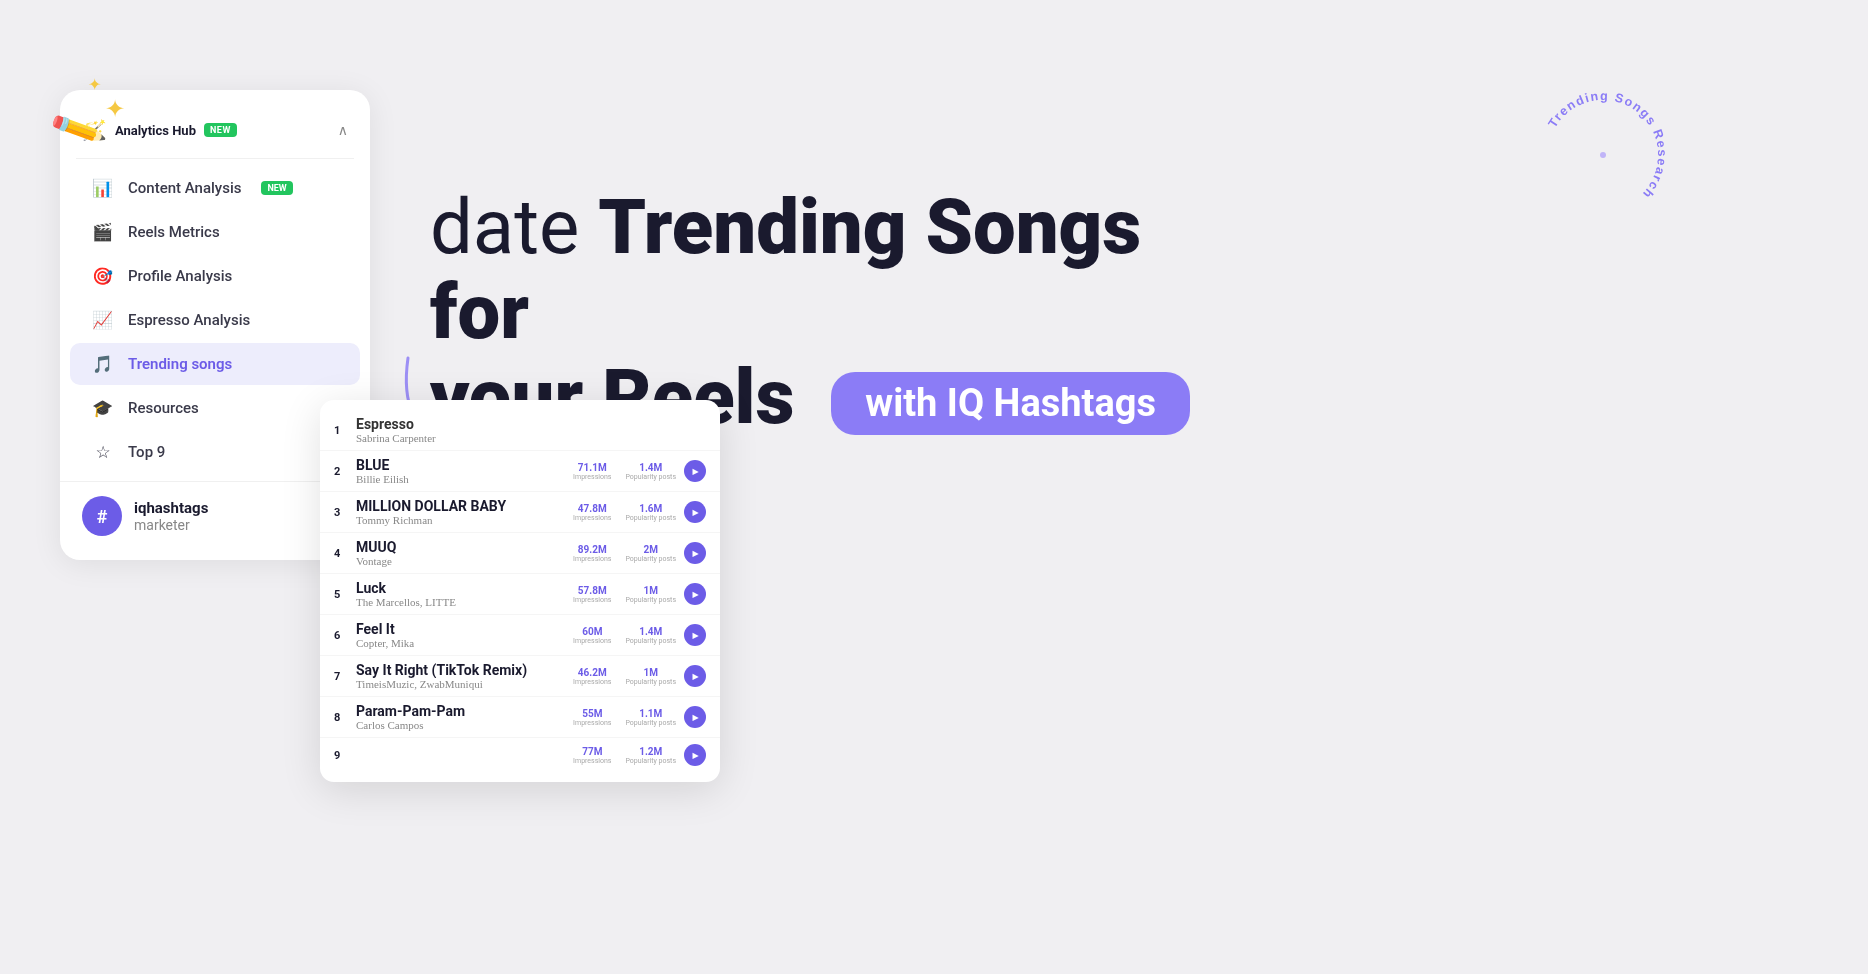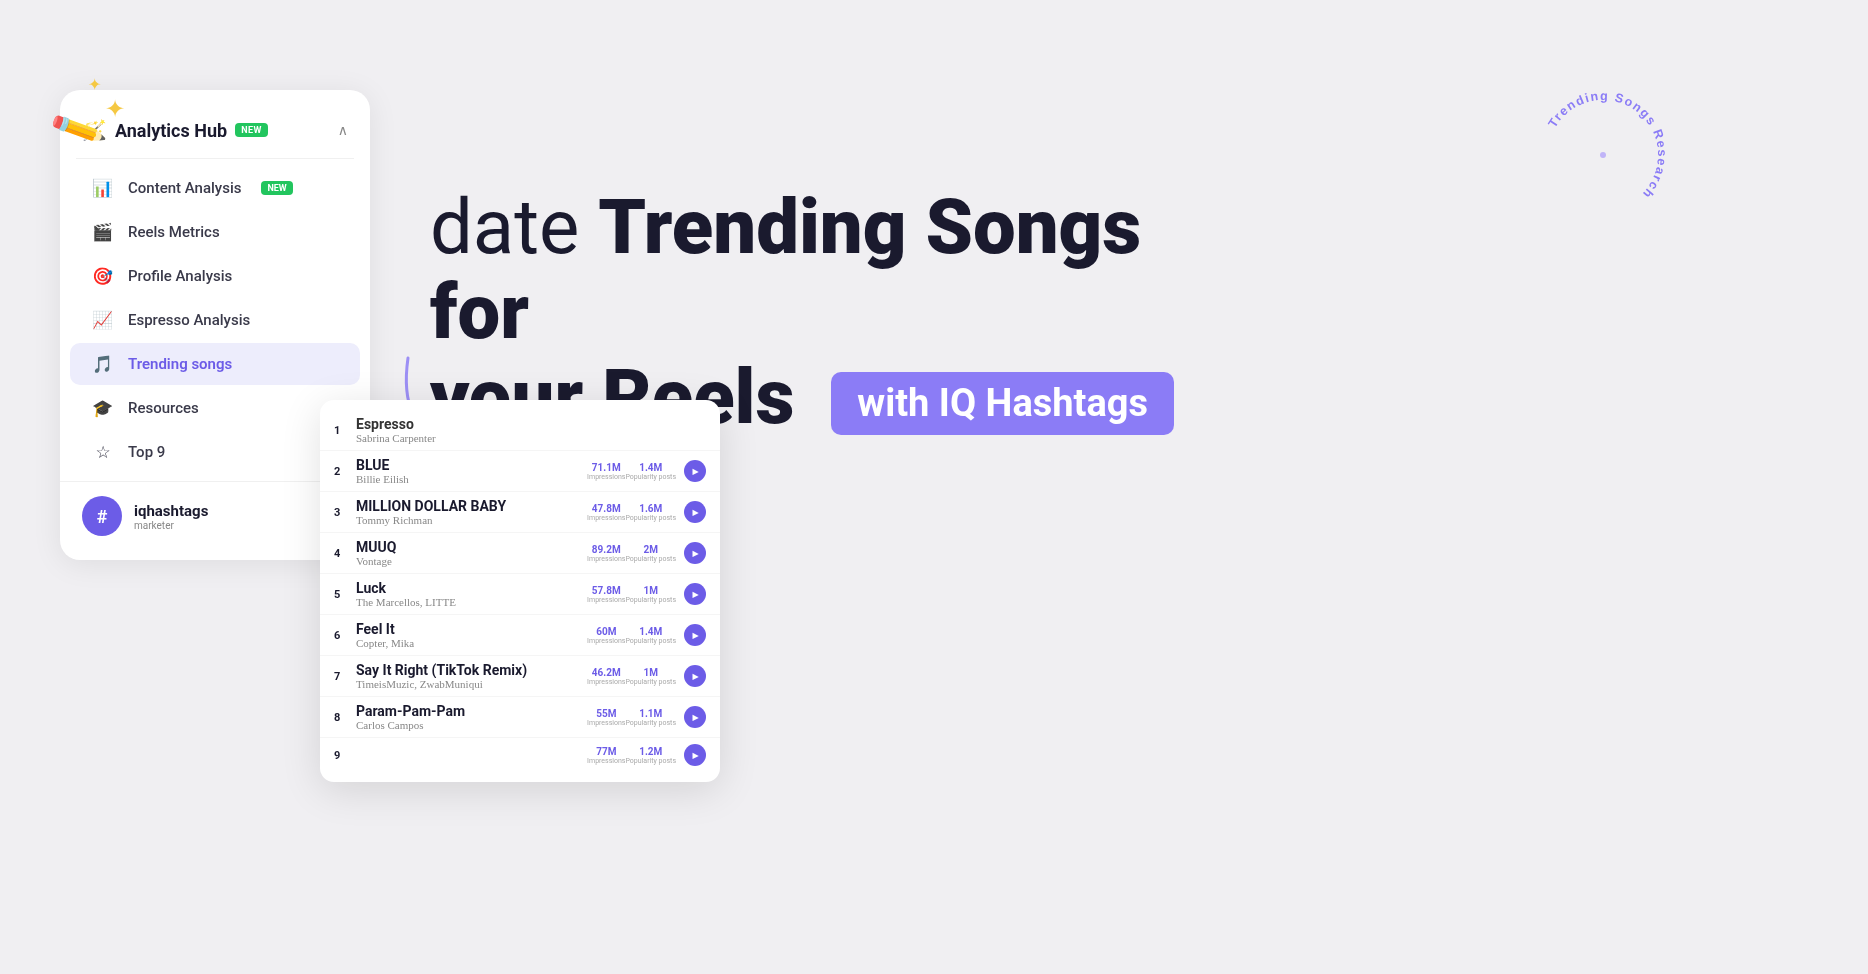--- a/index.html
+++ b/index.html
@@ -38,21 +38,21 @@
       display: flex;
       align-items: center;
       gap: 8px;
     }
 
     .wand-icon {
       font-size: 20px;
     }
 
     .sidebar-title {
-      font-size: 18px;
+      font-size: 13px;
       font-weight: 700;
       color: #1a1a2e;
     }
 
     .new-badge {
       background: #22c55e;
       color: white;
       font-size: 9px;
       font-weight: 700;
       padding: 2px 6px;
@@ -128,21 +128,21 @@
       font-weight: 700;
     }
 
     .user-info .username {
       font-size: 15px;
       font-weight: 700;
       color: #1a1a2e;
     }
 
     .user-info .role {
-      font-size: 10px;
+      font-size: 14px;
       color: #888;
     }
 
     
     .headline {
       font-size: 76px;
       line-height: 1.12;
       color: #1a1a2e;
       font-weight: 400;
       max-width: 780px;
@@ -201,20 +201,21 @@
 
     .row-artist {
       font-size: 11px;
       color: #888;
       white-space: nowrap;
       font-family: Liberation Serif, serif;
     }
 
     .row-stats {
       display: flex;
+      gap: 14px;
     }
 
     .stat-col {
       text-align: center;
     }
 
     .stat-value {
       font-size: 10px;
       font-weight: 700;
       color: #6c5ce7;
@@ -312,21 +313,21 @@
 
 <div style="position:absolute; left:55px; top:108px; transform:rotate(-25deg); font-size:38px;">✏️</div>
 <div style="position:absolute; left:105px; top:95px; font-size:24px; color:#f5c842;">✦</div>
 <div style="position:absolute; left:88px; top:75px; font-size:16px; color:#f5c842;">✦</div>
 
 <div style="position:absolute; left:430px; top:100px;">
   <div class="headline">
     <br>
     <span>date </span><span class="bold">Trending Songs for</span><br>
     <span class="bold">your Reels</span>
-    <span style="display:inline-block; background:#8b7cf6; color:white; font-size:38px; font-weight:700; padding:10px 26px; border-radius:10px; margin-left:18px; vertical-align:middle;">with IQ Hashtags</span>
+    <span style="display:inline-block; background:#8b7cf6; color:white; font-size:38px; font-weight:700; padding:10px 34px; border-radius:24px; margin-left:18px; vertical-align:middle;">with IQ Hashtags</span>
   </div>
 </div>
 
 <div style="position:absolute; right:195px; top:85px; width:140px; height:140px;">
   <svg width="140" height="140" viewBox="0 0 140 140">
     <path id="circlePath" fill="none" d="M 70,70 m -55,0 a 55,55 0 1,1 110,0 a 55,55 0 1,1 -110,0"></path>
     <text font-size="12.5" fill="#8b7cf6" font-weight="600" font-family="-apple-system, sans-serif" letter-spacing="1.5">
       <textPath href="#circlePath" startOffset="8%">Trending Songs Research</textPath>
     </text>
   </svg>

